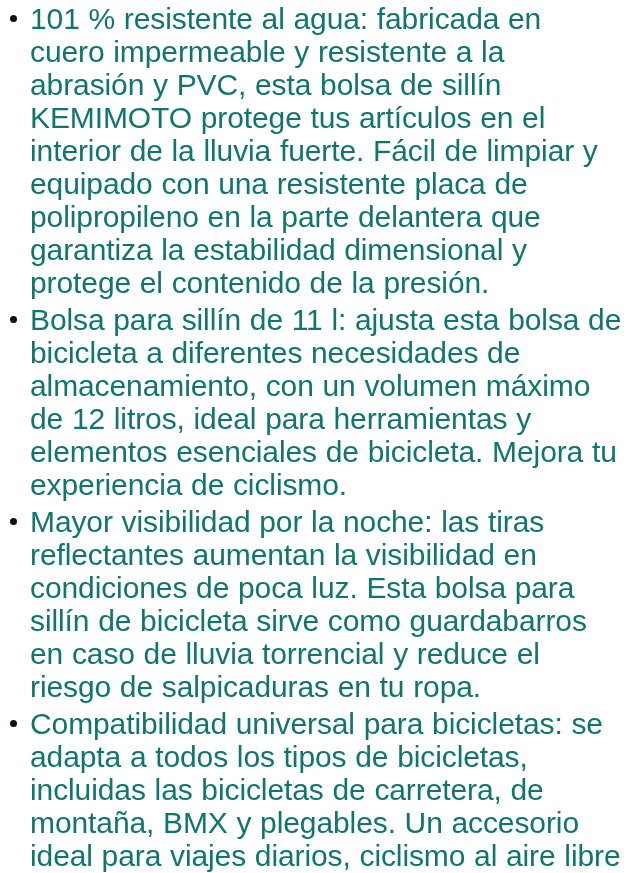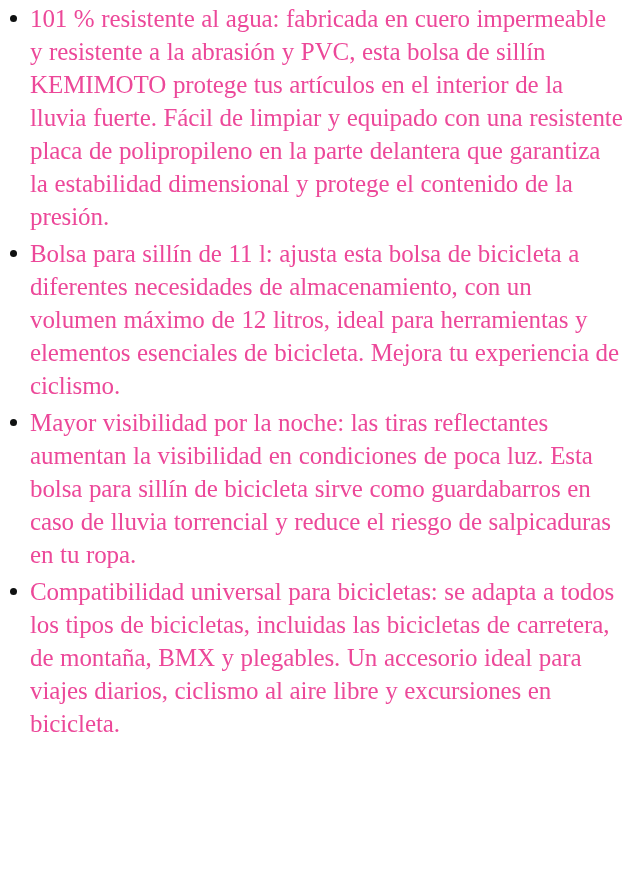--- a/index.html
+++ b/index.html
@@ -31,26 +31,25 @@
   .bullet-marker {
     flex: 0 0 auto;
     width: 7px;
     height: 7px;
     border-radius: 50%;
     background: #0F1111;
     margin: 13px 13px 0 2px;
   }
   .bullet-text {
     flex: 1 1 auto;
-    font-size: 25px;
+    font-size: 30px;
     line-height: 33px;
     letter-spacing: -0.1px;
-    color: #ec4899;
+    color: #0f766e;
     word-spacing: 0.5px;
-    font-family: Liberation Serif, serif;
   }
 </style>
 </head>
 <body>
 
 <div class="feature-bullets">
   <ul class="bullet-list">
     <li class="bullet-item">
       <span class="bullet-marker"></span>
       <span class="bullet-text">101 % resistente al agua: fabricada en cuero impermeable y resistente a la abrasión y PVC, esta bolsa de sillín KEMIMOTO protege tus artículos en el interior de la lluvia fuerte. Fácil de limpiar y equipado con una resistente placa de polipropileno en la parte delantera que garantiza la estabilidad dimensional y protege el contenido de la presión.</span>

